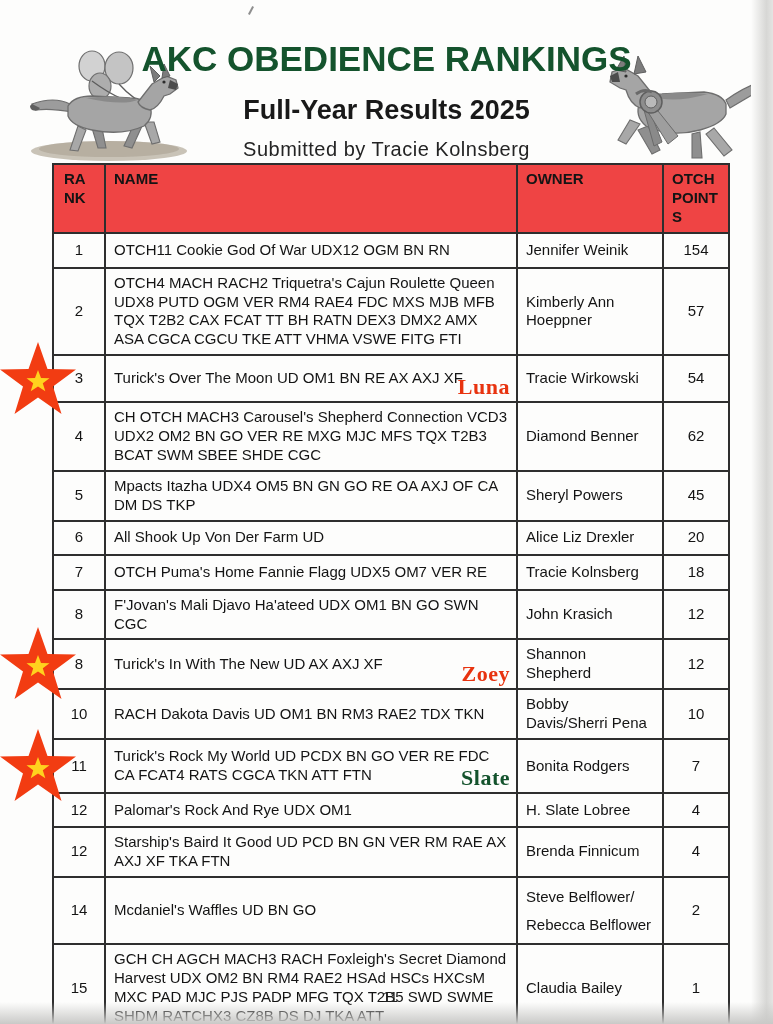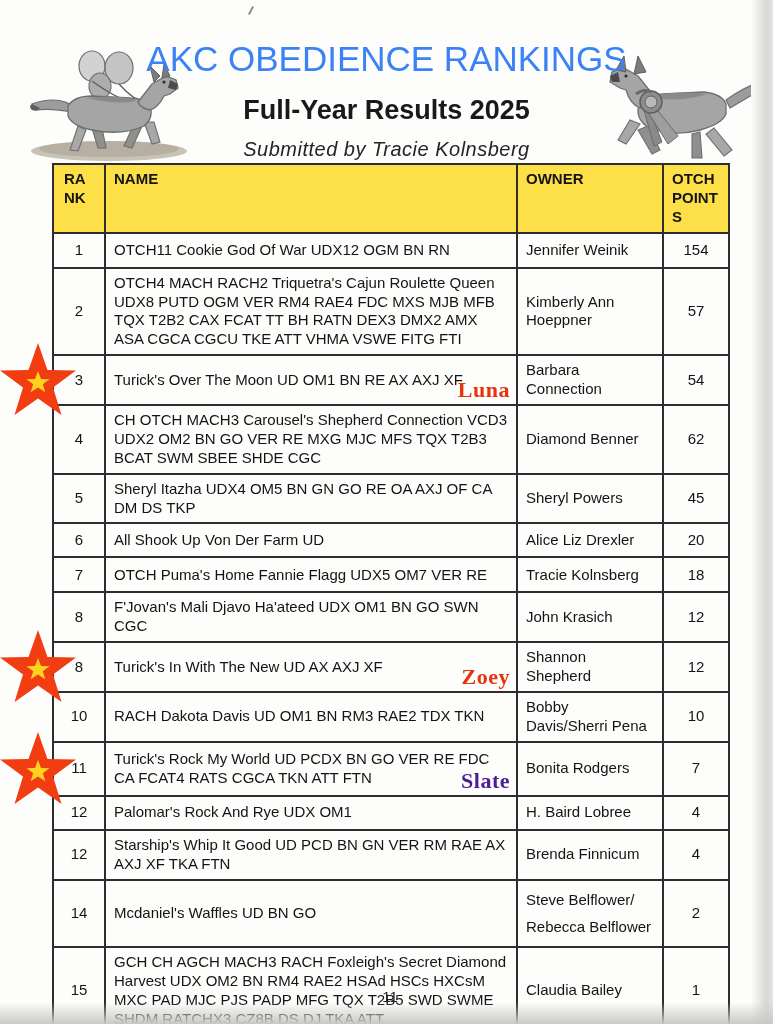--- a/index.html
+++ b/index.html
@@ -14,41 +14,41 @@
   }
   
   .scan-right{position:absolute;top:0;right:0;width:22px;height:100%;
     background:linear-gradient(to right,#fdfdfc,#d7d7d5 70%,#e4e4e2);}
   .scan-bottom{position:absolute;left:0;bottom:0;width:100%;height:22px;
     background:linear-gradient(to bottom,rgba(250,250,248,0),#c9c9c7);}
   .scan-mark{position:absolute;left:250px;top:6px;width:2px;height:9px;background:#8f8f8f;transform:rotate(28deg);}
 
   
   .header{position:absolute;left:0;top:40px;width:773px;text-align:center;}
-  .title{font-size:35px;font-weight:normal;letter-spacing:0px;color:#3b82f6;line-height:1.1;}
+  .title{font-size:35px;font-weight:bold;letter-spacing:0px;color:#14532d;line-height:1.1;}
   .subtitle{font-size:27px;font-weight:bold;color:#191919;margin-top:16px;}
-  .submitted{font-size:20px;font-style:italic;color:#242424;margin-top:12px;letter-spacing:.5px;}
+  .submitted{font-size:20px;color:#242424;margin-top:12px;letter-spacing:.5px;}
 
   .dog{position:absolute;}
   .dog-left{left:26px;top:46px;}
   .dog-right{left:596px;top:50px;}
 
   
   table.rank-table{
     position:absolute;left:52px;top:163px;width:676px;
     border-collapse:collapse;table-layout:fixed;
     font-size:15px;line-height:1.26;color:#141414;
   }
   .rank-table th,.rank-table td{
     border:2px solid #2e2e2e;
     padding:5px 8px;vertical-align:middle;
     overflow:visible;word-wrap:break-word;
   }
   .rank-table thead th{
-    background:#fde047;text-align:left;vertical-align:top;
+    background:#ef4444;text-align:left;vertical-align:top;
     font-size:15px;font-weight:bold;height:36px;
   }
   .rank-table thead th.c-rank{text-align:left;padding-left:10px;}
   td.c-rank{text-align:center;position:relative;}
   td.c-name{text-align:left;position:relative;}
   td.c-owner{text-align:left;}
   td.c-points{text-align:center;}
 
   
   tr.r0{height:35px}tr.r1{height:80px}tr.r2{height:47px}tr.r3{height:46px}
@@ -182,32 +182,32 @@
           <td class="c-points">57</td>
         </tr>
         <tr class="row r2">
           <td class="c-rank">3<span class="star-wrap">
               <svg width="80" height="78" viewBox="0 0 80 78">
                 <path d="M40,2 L49.5,29 L78,29.5 L55,46.5 L63.5,74 L40,57.5 L16.5,74 L25,46.5 L2,29.5 L30.5,29 Z" fill="#f23c12"></path>
                 <path d="M40,30 L43,38 L51.5,38.2 L44.8,43.2 L47.3,51.3 L40,46.4 L32.7,51.3 L35.2,43.2 L28.5,38.2 L37,38 Z" fill="#ffd21e"></path>
               </svg>
             </span></td>
           <td class="c-name">Turick's Over The Moon UD OM1 BN RE AX AXJ XF<span class="annotation" style="color: rgb(232, 51, 15);">Luna</span></td>
-          <td class="c-owner">Barbara Connection</td>
+          <td class="c-owner">Tracie Wirkowski</td>
           <td class="c-points">54</td>
         </tr>
         <tr class="row r3">
           <td class="c-rank">4</td>
           <td class="c-name">CH OTCH MACH3 Carousel's Shepherd Connection VCD3 UDX2 OM2 BN GO VER RE MXG MJC MFS TQX T2B3 BCAT SWM SBEE SHDE CGC</td>
           <td class="c-owner">Diamond Benner</td>
           <td class="c-points">62</td>
         </tr>
         <tr class="row r4">
           <td class="c-rank">5</td>
-          <td class="c-name">Sheryl Itazha UDX4 OM5 BN GN GO RE OA AXJ OF CA DM DS TKP</td>
+          <td class="c-name">Mpacts Itazha UDX4 OM5 BN GN GO RE OA AXJ OF CA DM DS TKP</td>
           <td class="c-owner">Sheryl Powers</td>
           <td class="c-points">45</td>
         </tr>
         <tr class="row r5">
           <td class="c-rank">6</td>
           <td class="c-name">All Shook Up Von Der Farm UD</td>
           <td class="c-owner">Alice Liz Drexler</td>
           <td class="c-points">20</td>
         </tr>
         <tr class="row r6">
@@ -239,33 +239,33 @@
           <td class="c-owner">Bobby Davis/Sherri Pena</td>
           <td class="c-points">10</td>
         </tr>
         <tr class="row r10">
           <td class="c-rank">11<span class="star-wrap">
               <svg width="80" height="78" viewBox="0 0 80 78">
                 <path d="M40,2 L49.5,29 L78,29.5 L55,46.5 L63.5,74 L40,57.5 L16.5,74 L25,46.5 L2,29.5 L30.5,29 Z" fill="#f23c12"></path>
                 <path d="M40,30 L43,38 L51.5,38.2 L44.8,43.2 L47.3,51.3 L40,46.4 L32.7,51.3 L35.2,43.2 L28.5,38.2 L37,38 Z" fill="#ffd21e"></path>
               </svg>
             </span></td>
-          <td class="c-name">Turick's Rock My World UD PCDX BN GO VER RE FDC CA FCAT4 RATS CGCA TKN ATT FTN<span class="annotation" style="color: #4c1d95;">Slate</span></td>
+          <td class="c-name">Turick's Rock My World UD PCDX BN GO VER RE FDC CA FCAT4 RATS CGCA TKN ATT FTN<span class="annotation" style="color: #14532d;">Slate</span></td>
           <td class="c-owner">Bonita Rodgers</td>
           <td class="c-points">7</td>
         </tr>
         <tr class="row r11">
           <td class="c-rank">12</td>
           <td class="c-name">Palomar's Rock And Rye UDX OM1</td>
-          <td class="c-owner">H. Baird Lobree</td>
+          <td class="c-owner">H. Slate Lobree</td>
           <td class="c-points">4</td>
         </tr>
         <tr class="row r12">
           <td class="c-rank">12</td>
-          <td class="c-name">Starship's Whip It Good UD PCD BN GN VER RM RAE AX AXJ XF TKA FTN</td>
+          <td class="c-name">Starship's Baird It Good UD PCD BN GN VER RM RAE AX AXJ XF TKA FTN</td>
           <td class="c-owner">Brenda Finnicum</td>
           <td class="c-points">4</td>
         </tr>
         <tr class="row r13">
           <td class="c-rank">14</td>
           <td class="c-name">Mcdaniel's Waffles UD BN GO</td>
           <td class="c-owner">Steve Belflower/ Rebecca Belflower</td>
           <td class="c-points">2</td>
         </tr>
         <tr class="row r14">

